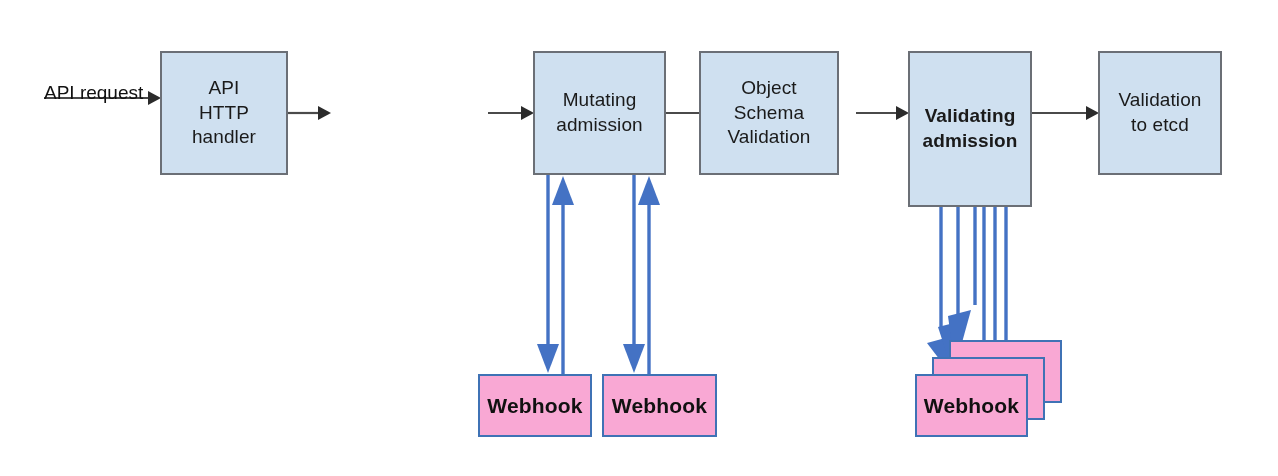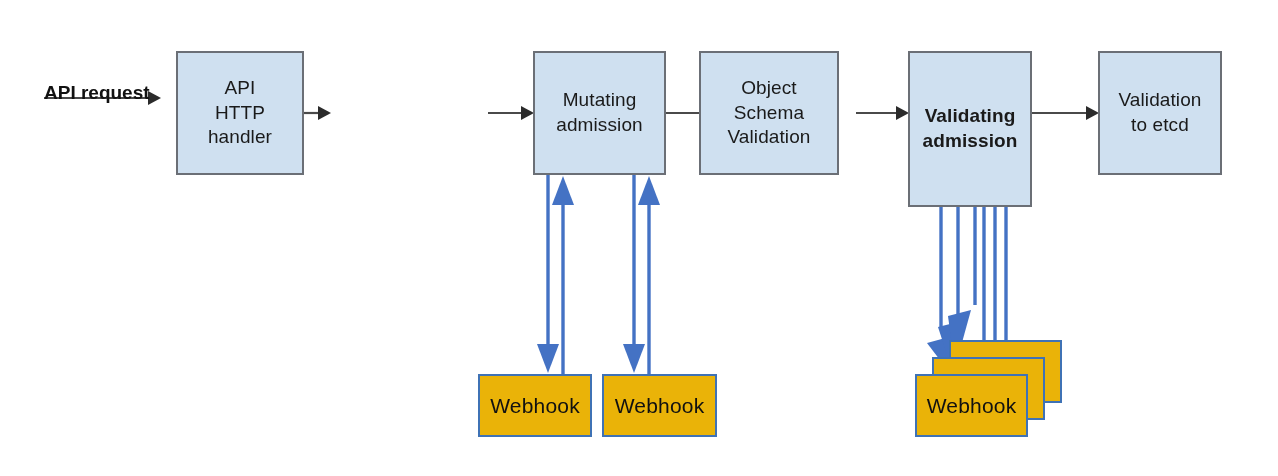--- a/index.html
+++ b/index.html
@@ -36,41 +36,41 @@
   }
   .stage .stage-label {
     display: block;
     white-space: pre-line;
     padding: 0 4px;
   }
   
   .webhook {
     position: absolute;
     box-sizing: border-box;
-    background: #eab308;
+    background: #f9a8d4;
     border: 2px solid #3f72b5;
     display: flex;
     align-items: center;
     justify-content: center;
     text-align: center;
     color: #111111;
     font-size: 21px;
-    font-weight: normal;
+    font-weight: bold;
     letter-spacing: 0.2px;
   }
   .webhook.back { z-index: 2; }
   .webhook.mid  { z-index: 3; }
   .webhook.front{ z-index: 4; }
   .webhook.single { z-index: 4; }
 
   
   .entry-label {
     position: absolute;
     font-size: 19px;
-    font-weight: bold;
+    font-weight: normal;
     color: #111111;
     white-space: nowrap;
     z-index: 7;
   }
 
   
   svg.layer {
     position: absolute;
     left: 0;
     top: 0;
@@ -167,21 +167,21 @@
     <g>
       <line class="flow-line" x1="856" y1="113" x2="898" y2="113"></line>
       <polygon class="flow-head" points="909,113 896,106 896,120"></polygon>
     </g>
     <g>
       <line class="flow-line" x1="1032" y1="113" x2="1088" y2="113"></line>
       <polygon class="flow-head" points="1099,113 1086,106 1086,120"></polygon>
     </g>
   </svg>
 
-  <div class="stage" id="stage-0" style="left:176px; top:51px; width:128px; height:124px;">
+  <div class="stage" id="stage-0" style="left:160px; top:51px; width:128px; height:124px;">
     <span class="stage-label">API
 HTTP
 handler</span>
   </div>
 
 
   <div class="stage" id="stage-2" style="left:533px; top:51px; width:133px; height:124px;">
     <span class="stage-label">Mutating
 admission</span>
   </div>

